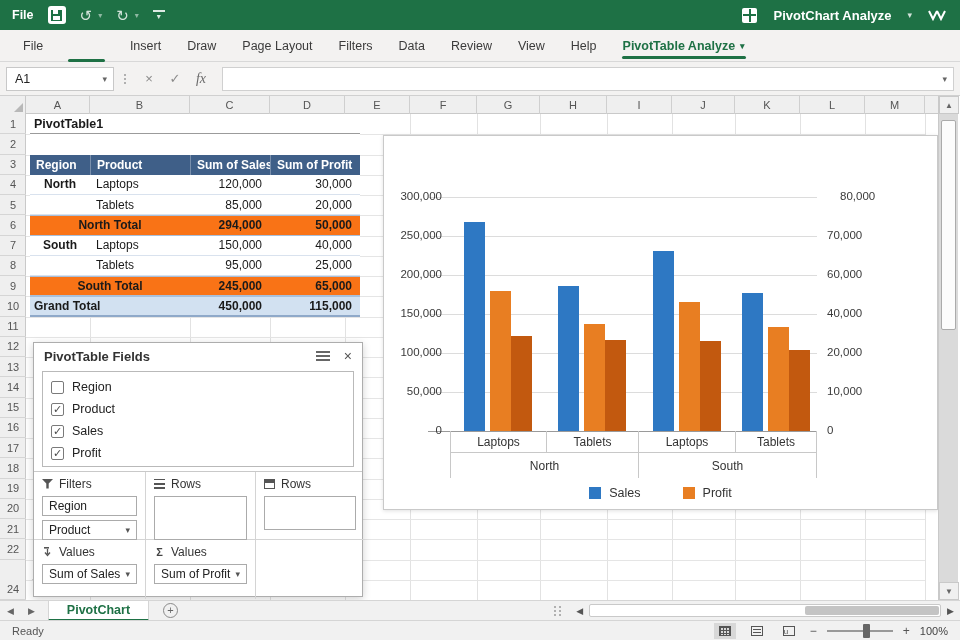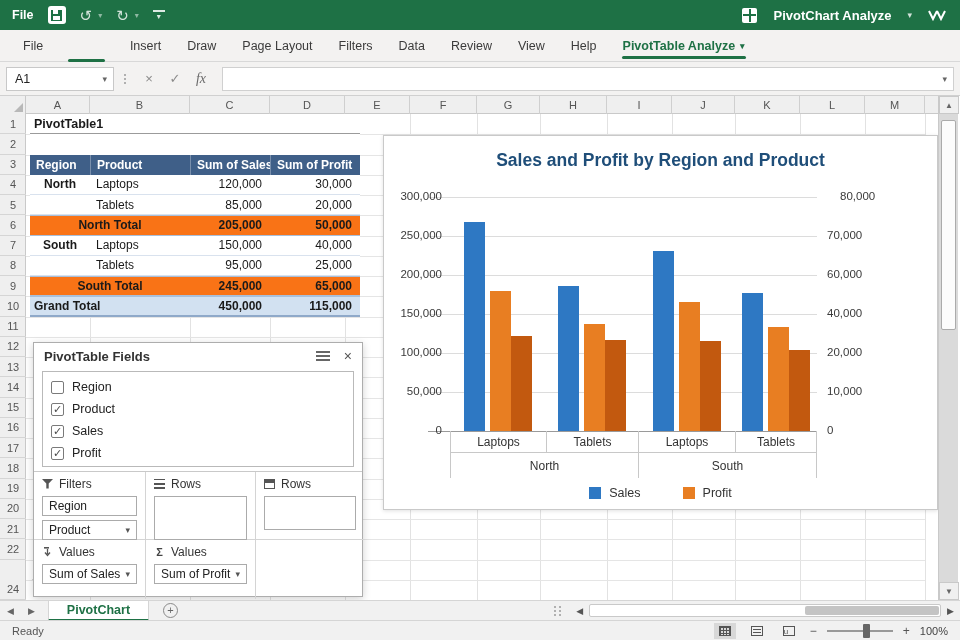--- a/index.html
+++ b/index.html
@@ -337,21 +337,21 @@
             <div class="pv-cell c-d">30,000</div>
           </div>
           <div class="pv-row row-data">
             <div class="pv-cell c-a bold"></div>
             <div class="pv-cell c-b">Tablets</div>
             <div class="pv-cell c-c">85,000</div>
             <div class="pv-cell c-d">20,000</div>
           </div>
           <div class="pv-row row-subtotal">
             <div class="pv-cell c-ab">North Total</div>
-            <div class="pv-cell c-c">205,000</div>
+            <div class="pv-cell c-c">294,000</div>
             <div class="pv-cell c-d">50,000</div>
           </div>
           <div class="pv-row row-data">
             <div class="pv-cell c-a bold">South</div>
             <div class="pv-cell c-b">Laptops</div>
             <div class="pv-cell c-c">150,000</div>
             <div class="pv-cell c-d">40,000</div>
           </div>
           <div class="pv-row row-data">
             <div class="pv-cell c-a bold"></div>
@@ -448,21 +448,20 @@
             </div>
             <div class="fp-box">
               <span>Sum of Profit</span>
               <span class="bx-caret">▾</span>
             </div>
           </div>
         </div>
     </div>
 
     <div class="chart" id="chart-card">
-      <div class="ch-title">Sales and Profit by Region and Product</div>
       <div id="chart-body">
           <div class="ch-grid" style="left: 44px; top: 61px; width: 389px;"></div>
           <div class="ch-ylab" style="left: 4px; top: 54px;">300,000</div>
           <div class="ch-ylab right" style="left: 443px; top: 54px; padding-left: 13px;">80,000</div>
           <div class="ch-grid" style="left: 44px; top: 100px; width: 389px;"></div>
           <div class="ch-ylab" style="left: 4px; top: 93px;">250,000</div>
           <div class="ch-ylab right" style="left: 443px; top: 93px;">70,000</div>
           <div class="ch-grid" style="left: 44px; top: 139px; width: 389px;"></div>
           <div class="ch-ylab" style="left: 4px; top: 132px;">200,000</div>
           <div class="ch-ylab right" style="left: 443px; top: 132px;">60,000</div>

